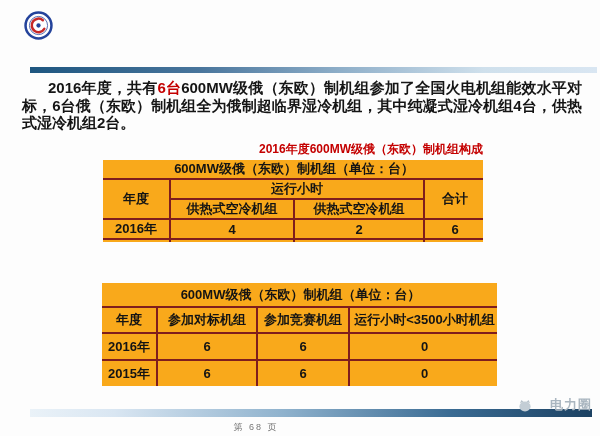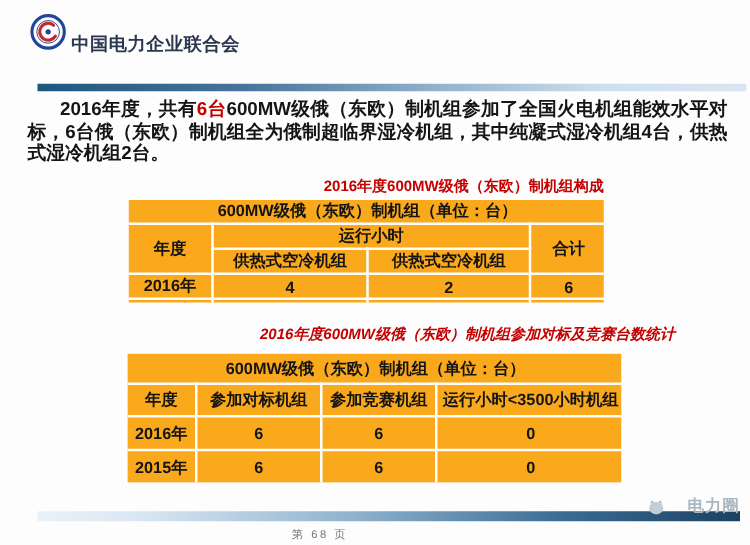--- a/index.html
+++ b/index.html
@@ -43,21 +43,21 @@
   .tbl-clip{position:absolute;overflow:hidden;}
   #t1-clip{left:103px;top:160px;width:380px;height:82px;}
   #t2-clip{left:102px;top:283px;width:395px;height:103px;}
   table.dtable{
     border-collapse:collapse;table-layout:fixed;margin:-2px;
     background:var(--orange);
   }
   #t1-clip table{width:384px;height:86px;}
   #t2-clip table{width:399px;height:107px;}
   table.dtable td{
-    border:2px solid #ffffff;text-align:center;vertical-align:middle;
+    border:2px solid #7f1d1d;text-align:center;vertical-align:middle;
     font-size:13px;font-weight:bold;color:#141414;padding:0;
   }
   td.cap{font-size:13.5px;}
   tr.r16{height:16px;} tr.r17{height:17px;}
   tr.r25{height:25px;} tr.r27{height:27px;} tr.r26{height:26px;}
   
   .fbar{
     position:absolute;left:30px;top:409px;width:562px;height:8px;
     background:linear-gradient(90deg,#eaf2f8 0%, var(--bar_light) 15%, #8fb2cd 45%, #3a6b93 75%, #1c4162 100%);
   }
@@ -74,21 +74,20 @@
 <body>
 
 <div id="slide">
 
   <svg id="logo" viewBox="0 0 30 30">
     <circle cx="15" cy="15" r="13.4" fill="#ffffff" stroke="#24439b" stroke-width="2.6"></circle>
     <circle cx="15" cy="15" r="9.4" fill="none" stroke="#24439b" stroke-width="0.8"></circle>
     <path d="M 19.5 9.5 a 7 7 0 1 0 1.5 9" fill="none" stroke="#c62828" stroke-width="2.6" stroke-linecap="round"></path>
     <circle cx="15" cy="15" r="2.2" fill="#24439b"></circle>
   </svg>
-  <div class="org-cn">中国电力企业联合会</div>
   <div class="hbar"></div>
 
   <p class="intro"><span>2016年度，共有</span><span class="hl">6台</span><span>600MW级俄（东欧）制机组参加了全国火电机组能效水平对标，6台俄（东欧）制机组全为俄制超临界湿冷机组，其中纯凝式湿冷机组4台，供热式湿冷机组2台。</span></p>
 
   <div class="tbl-title" id="t1-title">2016年度600MW级俄（东欧）制机组构成</div>
   <div class="tbl-clip" id="t1-clip">
     <table class="dtable">
       <colgroup>
           <col style="width:68px">
           <col style="width:124px">
@@ -117,21 +116,20 @@
       <tr class="r17">
         <td>2015年</td>
         <td>3</td>
         <td>3</td>
         <td>6</td>
       </tr>
     </tbody>
       </table>
   </div>
 
-  <div class="tbl-title" id="t2-title">2016年度600MW级俄（东欧）制机组参加对标及竞赛台数统计</div>
   <div class="tbl-clip" id="t2-clip">
     <table class="dtable">
       <colgroup>
           <col style="width:56px">
           <col style="width:100px">
           <col style="width:92px">
           <col style="width:151px">
         </colgroup>
       <tbody>
           <tr class="r25">

